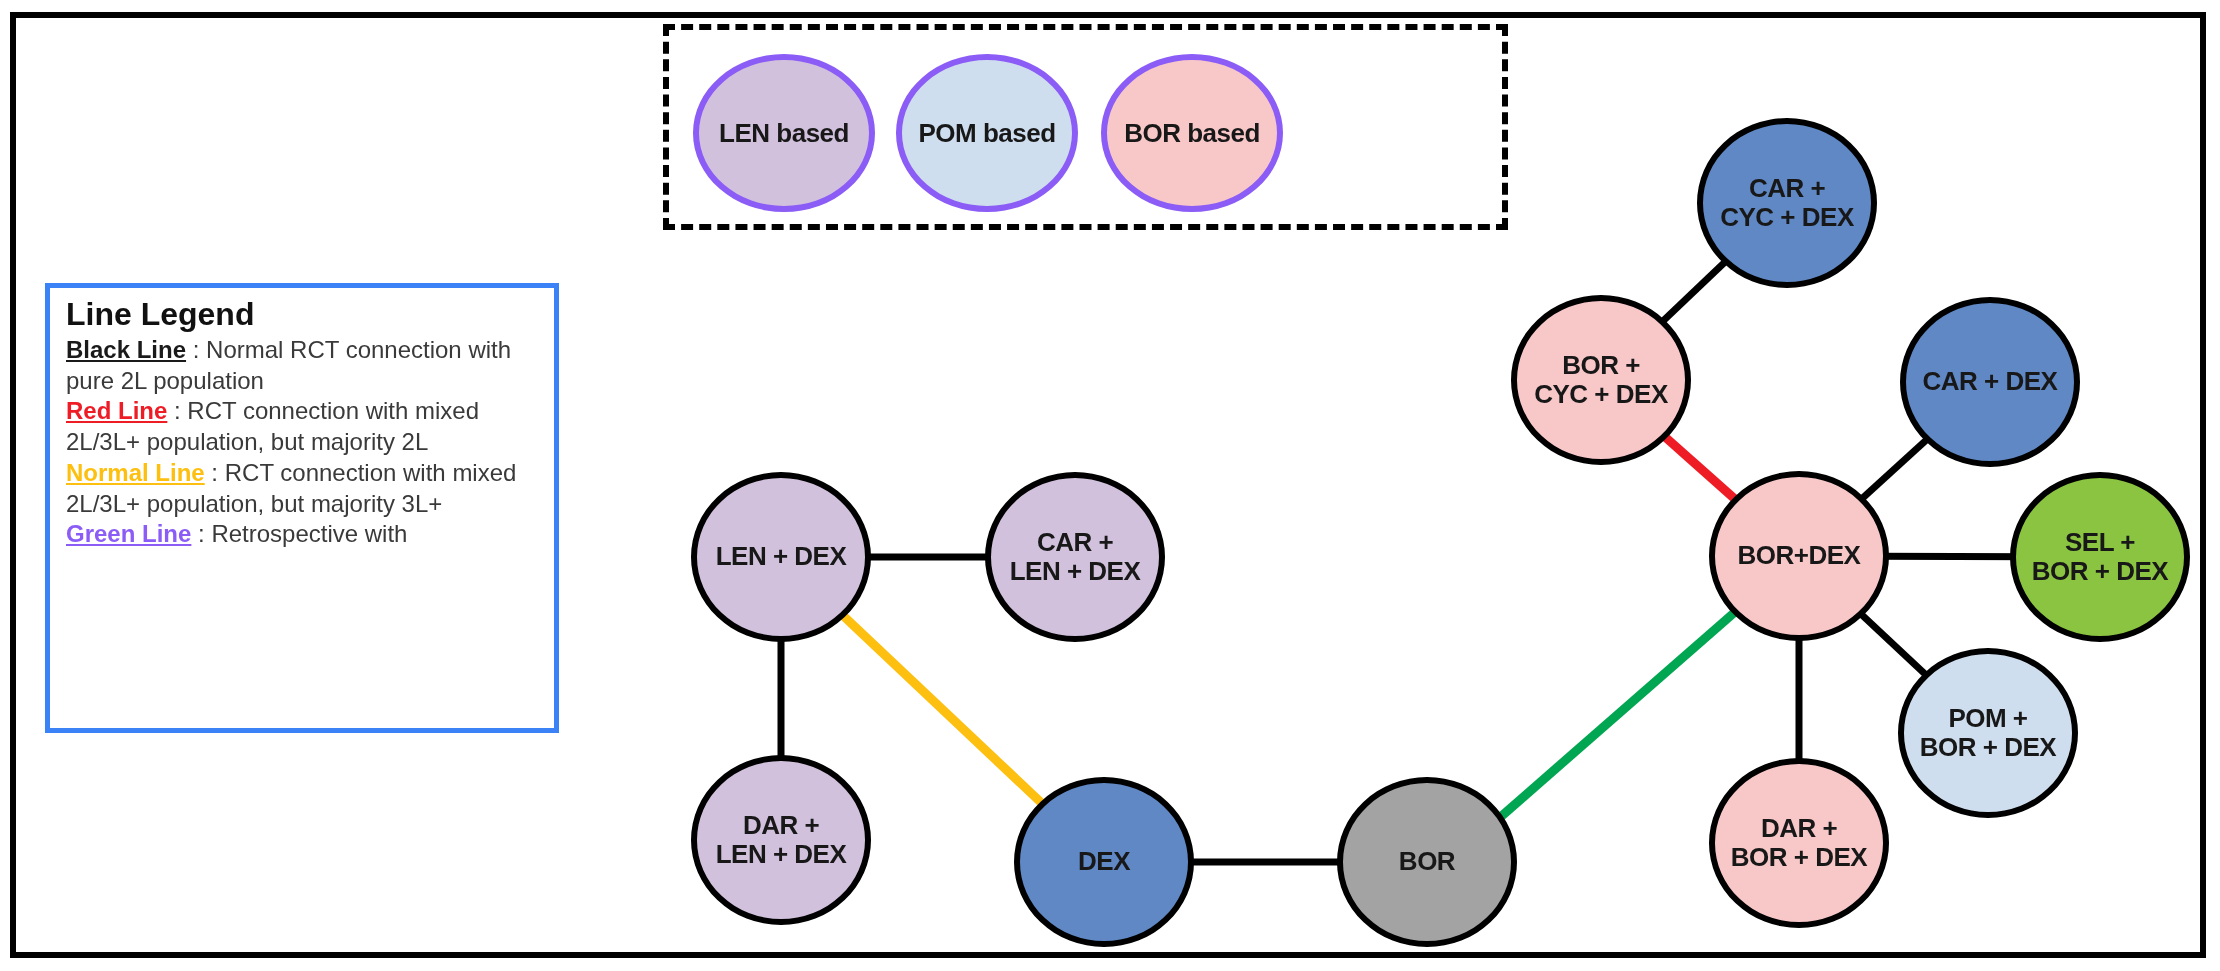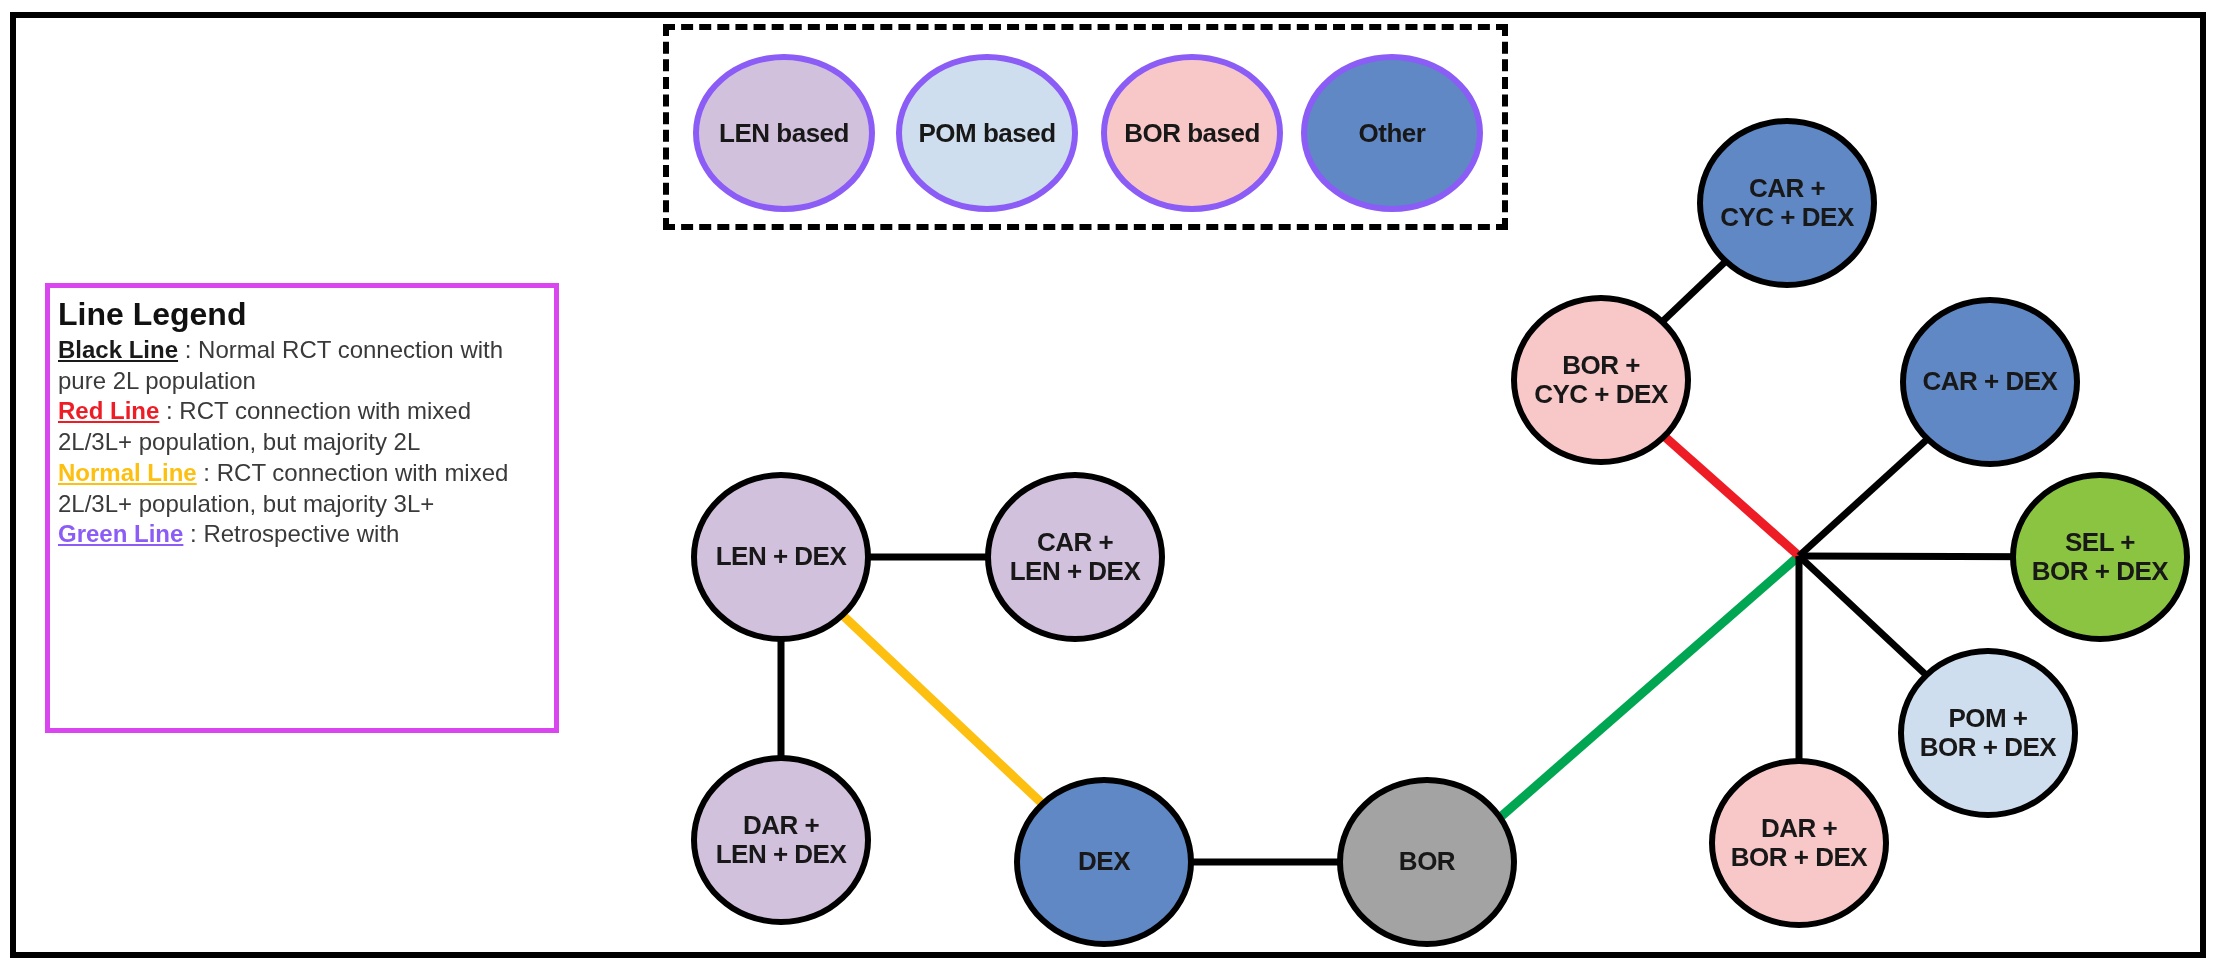--- a/index.html
+++ b/index.html
@@ -80,24 +80,24 @@
     font-size: 26px;
     letter-spacing: -0.5px;
     color: #181818;
   }
   .line-legend {
     position: absolute;
     left: 45px;
     top: 283px;
     width: 514px;
     min-height: 450px;
-    border: 5px solid #d946ef;
+    border: 5px solid #3b82f6;
     box-sizing: border-box;
     background: #ffffff;
-    padding: 8px 16px 12px 8px;
+    padding: 8px 16px 12px 16px;
     z-index: 4;
   }
   .ll-title {
     font-size: 32px;
     font-weight: bold;
     color: #111;
     margin-bottom: 2px;
   }
   .ll-entry {
     font-size: 24px;
@@ -137,33 +137,33 @@
 LEN + DEX</div>
     <div class="node" style="left: 691px; top: 755px; width: 180px; height: 170px; background: rgb(209, 193, 221);">DAR +
 LEN + DEX</div>
     <div class="node" style="left: 1014px; top: 777px; width: 180px; height: 170px; background: rgb(95, 136, 197);">DEX</div>
     <div class="node" style="left: 1337px; top: 777px; width: 180px; height: 170px; background: #a3a3a3;">BOR</div>
     <div class="node" style="left: 1511px; top: 295px; width: 180px; height: 170px; background: rgb(248, 200, 201);">BOR +
 CYC + DEX</div>
     <div class="node" style="left: 1697px; top: 118px; width: 180px; height: 170px; background: rgb(95, 136, 197);">CAR +
 CYC + DEX</div>
     <div class="node" style="left: 1900px; top: 297px; width: 180px; height: 170px; background: rgb(95, 136, 197);">CAR + DEX</div>
+    <div class="node" style="left: 1709px; top: 471px; width: 180px; height: 170px; background: rgb(248, 200, 201);">BOR+DEX</div>
     <div class="node" style="left: 2010px; top: 472px; width: 180px; height: 170px; background: rgb(139, 196, 64);">SEL +
 BOR + DEX</div>
     <div class="node" style="left: 1898px; top: 648px; width: 180px; height: 170px; background: rgb(207, 222, 238);">POM +
 BOR + DEX</div>
     <div class="node" style="left: 1709px; top: 758px; width: 180px; height: 170px; background: rgb(248, 200, 201);">DAR +
 BOR + DEX</div>
   </div>
 
 <div class="cat-legend" id="cat-legend">
     <div class="cat-circle" style="left: 24px; top: 24px; width: 182px; height: 158px; background: rgb(209, 193, 221);">LEN based</div>
     <div class="cat-circle" style="left: 227px; top: 24px; width: 182px; height: 158px; background: rgb(207, 222, 238);">POM based</div>
     <div class="cat-circle" style="left: 432px; top: 24px; width: 182px; height: 158px; background: rgb(248, 200, 201);">BOR based</div>
-    <div class="cat-circle" style="left: 632px; top: 24px; width: 182px; height: 158px; background: rgb(95, 136, 197);">Other</div>
   </div>
 
 <div class="line-legend">
   <div class="ll-title">Line Legend</div>
   <div id="ll-entries">
       <div class="ll-entry"><span class="ll-term" style="color: rgb(26, 26, 26);">Black Line</span><span class="ll-sep"> : </span><span class="ll-desc">Normal RCT connection with pure 2L population</span></div>
       <div class="ll-entry"><span class="ll-term" style="color: rgb(238, 28, 37);">Red Line</span><span class="ll-sep"> : </span><span class="ll-desc">RCT connection with mixed 2L/3L+ population, but majority 2L</span></div>
       <div class="ll-entry"><span class="ll-term" style="color: rgb(253, 192, 16);">Normal Line</span><span class="ll-sep"> : </span><span class="ll-desc">RCT connection with mixed 2L/3L+ population, but majority 3L+</span></div>
       <div class="ll-entry"><span class="ll-term" style="color: #8b5cf6;">Green Line</span><span class="ll-sep"> : </span><span class="ll-desc">Retrospective with</span></div>
     </div>

